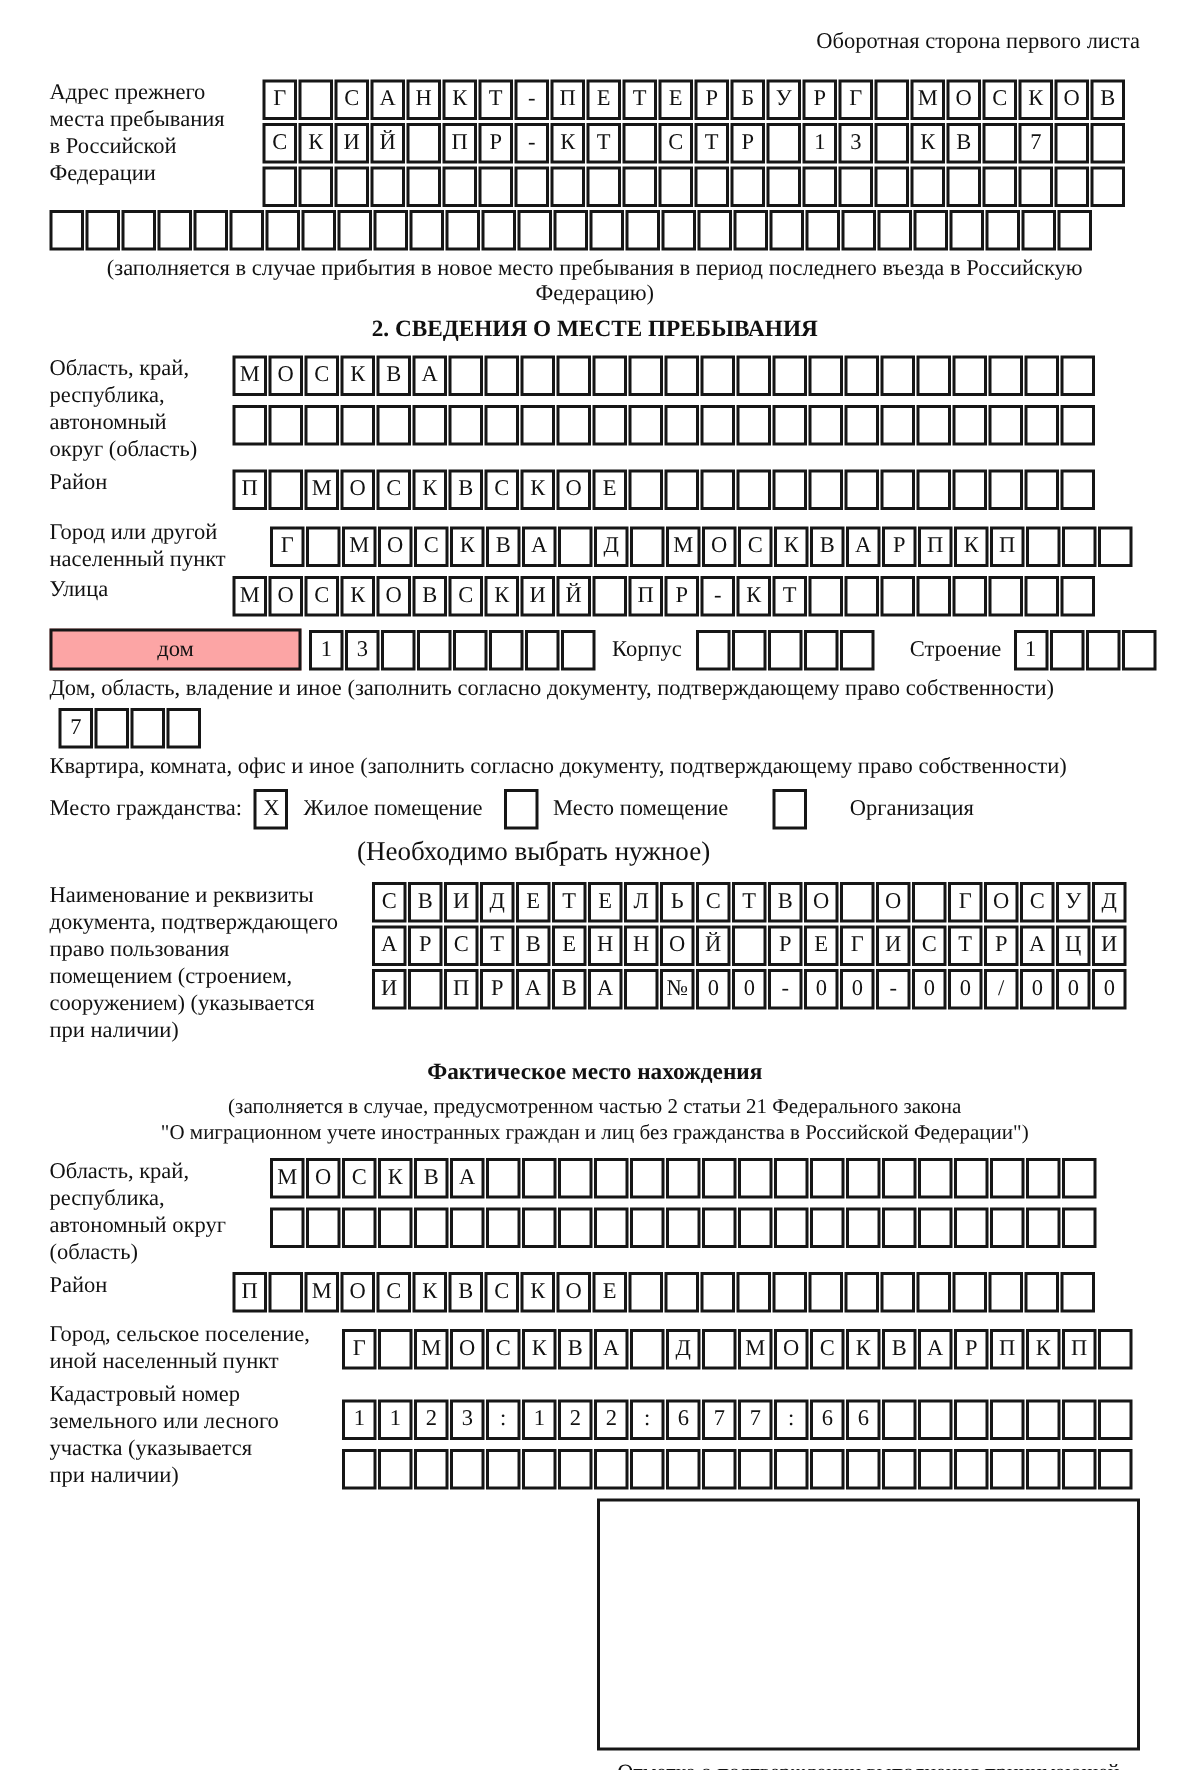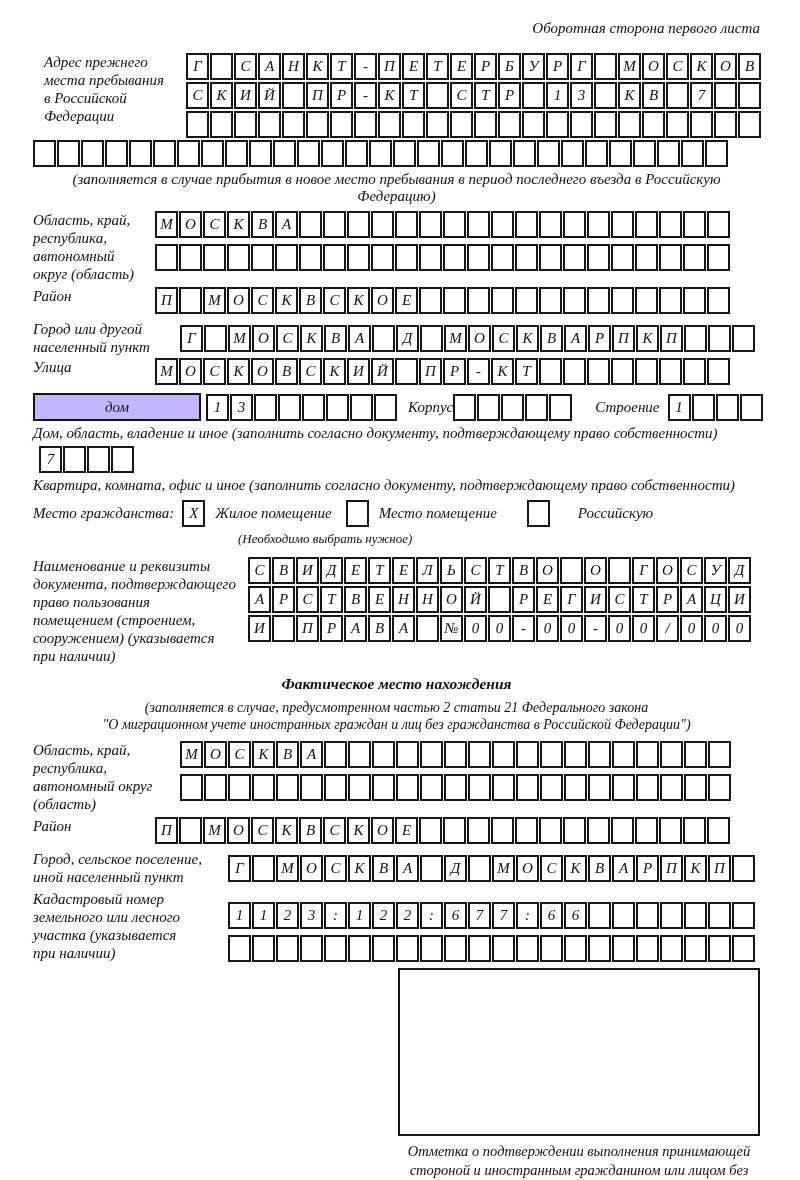--- a/index.html
+++ b/index.html
@@ -1,41 +1,41 @@
 <!DOCTYPE html>
 <html><head>
 <meta charset="utf-8">
 <style>
   html,body{margin:0;padding:0;background:#fff;}
   body{width:800px;height:1180px;font-family:"Liberation Serif",serif;color:#111;overflow:hidden;}
-  .page{box-sizing:border-box;width:800px;height:1180px;padding:20px 40px 0 33px;font-style:italic;}
+  .page{box-sizing:border-box;width:800px;height:1180px;padding:20px 40px 0 33px;}
   .hdr{text-align:right;font-size:15px;margin-bottom:16px;}
   .row{display:flex;align-items:flex-start;}
   .row.vcenter{align-items:center;}
   .lbl{font-size:15px;line-height:18px;white-space:pre-line;flex:none;}
-  .w142{width:142px;margin-left:11px;} .w122{width:122px;} .w147{width:147px;} .w215{width:215px;} .w195{width:195px;}
+  .w142{width:142px;} .w122{width:122px;} .w147{width:147px;} .w215{width:215px;} .w195{width:195px;}
   .stack{display:flex;flex-direction:column;}
   .cells{display:flex;flex:none;}
   .cell{box-sizing:border-box;flex:none;width:23px;height:27px;border:2px solid #161616;margin-right:1px;
         display:flex;align-items:center;justify-content:center;font-size:15px;line-height:1;background:#fff;}
   .gap2 .cells + .cells{margin-top:2px;}
   .gap6 .cells + .cells{margin-top:6px;}
   .caption{font-size:15px;line-height:17px;}
   .center{text-align:center;}
   .title{font-size:15.5px;font-weight:bold;text-align:center;}
   .boxlbl{box-sizing:border-box;height:28px;border:2px solid #161616;display:flex;align-items:center;justify-content:center;
-          font-size:15px;flex:none;background:#c4b5fd;}
+          font-size:15px;flex:none;background:#fca5a5;}
   .chk{box-sizing:border-box;width:23px;height:27px;border:2px solid #161616;display:flex;align-items:center;justify-content:center;
        font-size:15px;flex:none;background:#fff;}
   .mb2{margin-bottom:2px;} .mb4{margin-bottom:4px;} .mb6{margin-bottom:6px;} .mb8{margin-bottom:8px;} .mb10{margin-bottom:10px;}
   .stamp-box{box-sizing:border-box;width:362px;height:168px;border:2px solid #161616;margin-left:365px;background:#fff;}
   .stamp-caption{width:400px;margin-left:346px;margin-top:6px;font-size:14.5px;line-height:18.5px;text-align:center;white-space:pre-line;}
-  .indent-note{margin-left:205px;font-size:13px;}
+  .indent-note{margin-left:205px;font-size:18px;}
   .mesto-lbl{font-size:15px;flex:none;}
-  .mx{margin-left:10px;}
+  .mx{margin-left:10px;margin-right:10px;}
 </style>
 </head>
 <body>
 
 <div class="page">
 
   <div class="hdr">Оборотная сторона первого листа</div>
 
   <div class="row mb2">
     <div class="lbl w142">Адрес прежнего
@@ -149,20 +149,21 @@
       <span class="cell"></span>
       <span class="cell"></span>
       <span class="cell"></span>
       <span class="cell"></span>
       <span class="cell"></span>
       <span class="cell"></span>
       <span class="cell"></span>
     </div>
   <div class="caption center mb6">(заполняется в случае прибытия в новое место пребывания в период последнего въезда в Российскую Федерацию)</div>
 
+  <div class="title mb8">2. СВЕДЕНИЯ О МЕСТЕ ПРЕБЫВАНИЯ</div>
 
   <div class="row mb4">
     <div class="lbl w122">Область, край,
 республика,
 автономный
 округ (область)</div>
     <div class="stack gap6">
       <div class="cells">
           <span class="cell">М</span>
           <span class="cell">О</span>
@@ -349,21 +350,21 @@
   </div>
   <div class="caption mb6">Квартира, комната, офис и иное (заполнить согласно документу, подтверждающему право собственности)</div>
 
   <div class="row vcenter mb4">
     <div class="mesto-lbl">Место гражданства:</div>
     <div class="chk" style="margin-left:8px;">X</div>
     <div class="mesto-lbl" style="margin-left:10px;">Жилое помещение</div>
     <div class="chk" style="margin-left:14px;"></div>
     <div class="mesto-lbl" style="margin-left:10px;">Место помещение</div>
     <div class="chk" style="margin-left:30px;"></div>
-    <div class="mesto-lbl" style="margin-left:28px;">Российскую</div>
+    <div class="mesto-lbl" style="margin-left:28px;">Организация</div>
   </div>
   <div class="indent-note mb10">(Необходимо выбрать нужное)</div>
 
   <div class="row mb10">
     <div class="lbl w215">Наименование и реквизиты
 документа, подтверждающего
 право пользования
 помещением (строением,
 сооружением) (указывается
 при наличии)</div>

